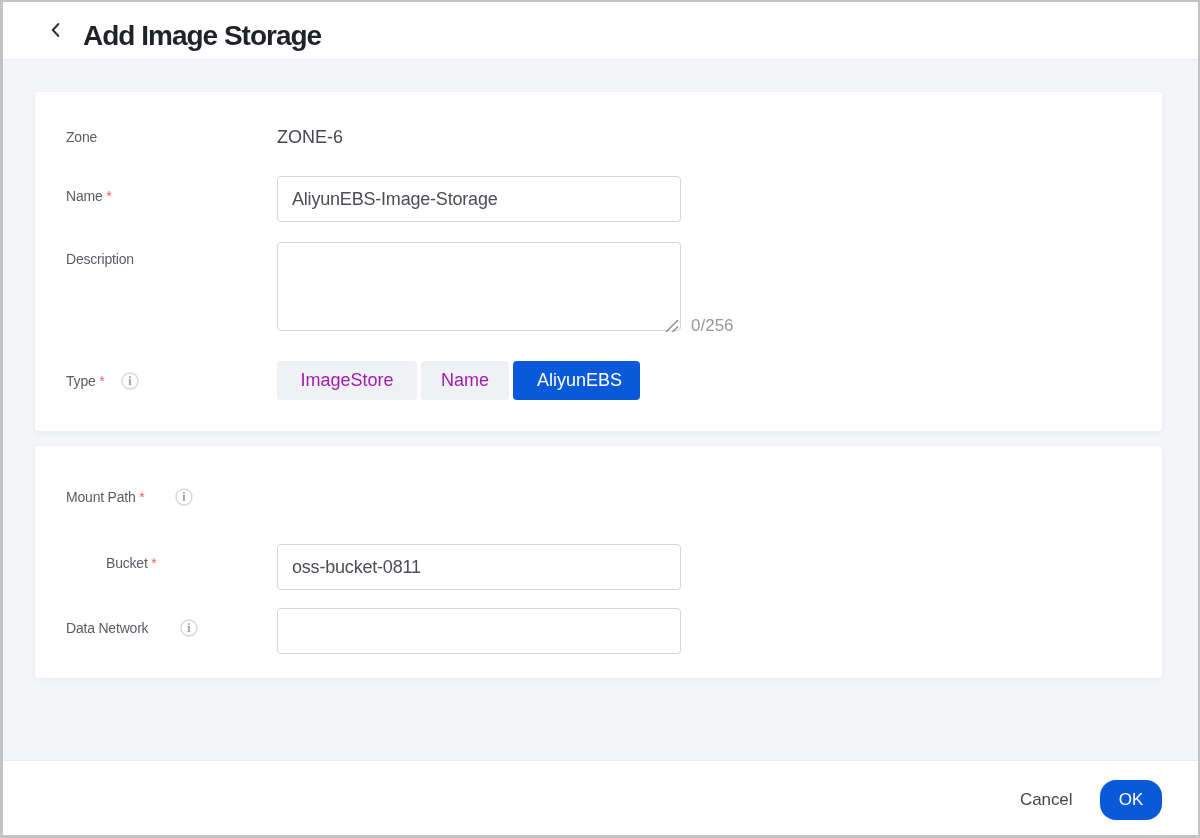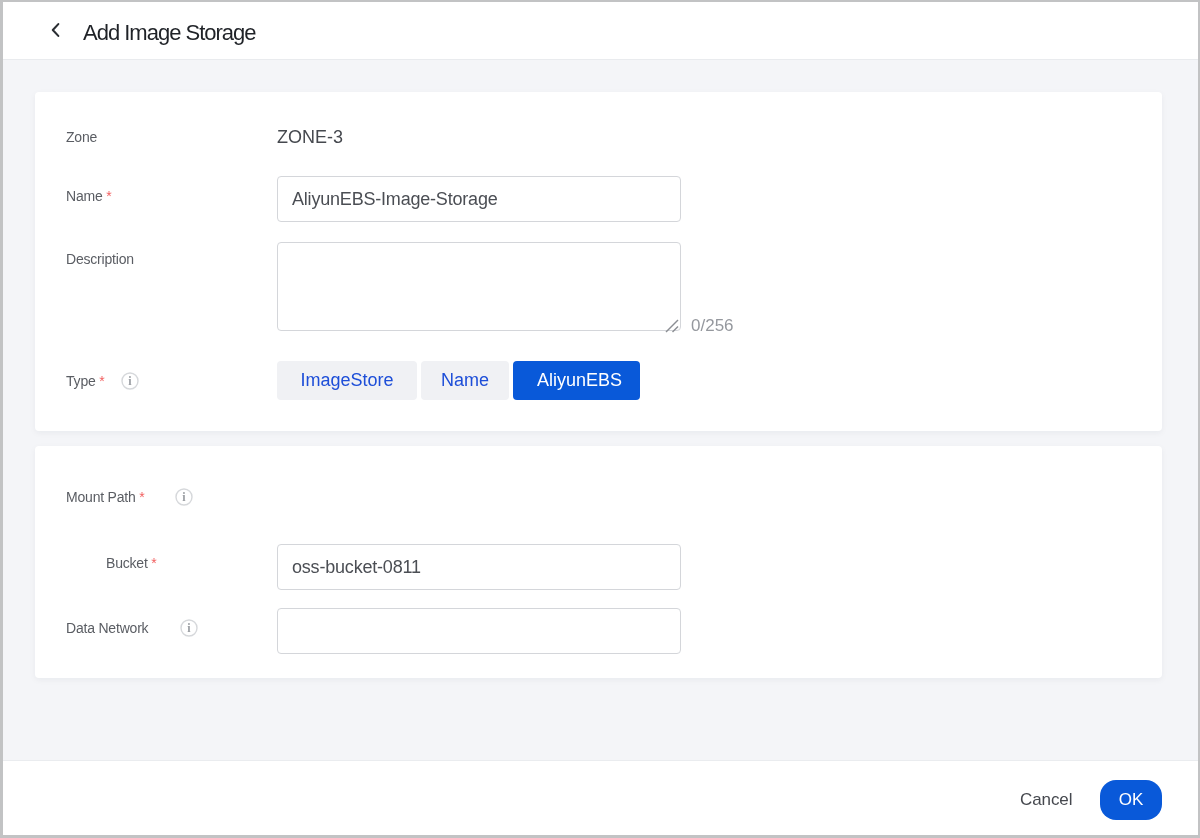--- a/index.html
+++ b/index.html
@@ -16,21 +16,21 @@
   
   #header {
     position:absolute; left:2px; top:2px; width:1196px; height:58px;
     background:#fff; border-bottom:1px solid #e9ebee;
   }
   #back {
     position:absolute; left:48px; top:19.6px; width:12px; height:16px;
   }
   #title {
     position:absolute; left:81px; top:18px;
-    font-size:22px; font-weight:normal; color:#1f2227; letter-spacing:-1px;
+    font-size:28px; font-weight:bold; color:#1f2227; letter-spacing:-1px;
   }
   .card {
     position:absolute; left:35px; width:1127px; background:#fff;
     border-radius:4px; box-shadow:0 2px 6px rgba(20,30,60,0.05);
   }
   #card1 { top:92px; height:339px; }
   #card2 { top:446px; height:232px; }
   .lbl {
     position:absolute; left:31px; font-size:14px; line-height:21px;
     color:#5a5d63; white-space:nowrap; letter-spacing:-0.2px;
@@ -44,21 +44,21 @@
     position:absolute; left:242px; width:404px; height:46px;
     border:1px solid #d4d6da; border-radius:4px; background:#fff;
     font-family:"Liberation Sans", sans-serif;
     font-size:18px; color:#4b4e54; padding:0 14px; outline:none; letter-spacing:-0.2px;
   }
   textarea.inp {
     height:89px; resize:none; padding-top:8px; line-height:24px;
   }
   .seg {
     position:absolute; height:39px; border:none; border-radius:4px;
-    background:#f0f1f4; color:#1d4ed8; font-size:18px;
+    background:#f0f1f4; color:#a21caf; font-size:18px;
     font-family:"Liberation Sans", sans-serif;
     display:flex; align-items:center; justify-content:center;
   }
   .seg.on { background:#0959d9; color:#fff;padding-left:6px; }
   
   #footer {
     position:absolute; left:2px; top:760px; width:1196px; height:76px;
     background:#fff; border-top:1px solid #eaecef;
   }
   #cancel {
@@ -79,21 +79,21 @@
 <div id="page">
   <div id="header">
     <svg id="back" viewBox="0 0 12 16">
       <polyline points="8.3,2.1 2.8,8 8.3,13.9" fill="none" stroke="#2b2e33" stroke-width="2.1" stroke-linecap="round" stroke-linejoin="round"></polyline>
     </svg>
     <div id="title">Add Image Storage</div>
   </div>
 
   <div id="card1" class="card">
     <div class="lbl" style="top:35px;">Zone</div>
-    <div class="val" style="top:35px;">ZONE-3</div>
+    <div class="val" style="top:35px;">ZONE-6</div>
 
     <div class="lbl" style="top:94px;">Name <span class="req">*</span></div>
     <input class="inp" style="top: 84px;" value="AliyunEBS-Image-Storage">
 
     <div class="lbl" style="top:157px;">Description</div>
     <textarea class="inp" style="top: 150px;"></textarea>
 
     <div class="lbl" style="top:279px;">Type <span class="req">*</span></div>
     <svg class="aico" style="left:86px;top:280px;" viewBox="0 0 18 18">
         <circle cx="9" cy="9" r="8" fill="none" stroke="#d6d8db" stroke-width="1.4"></circle>

